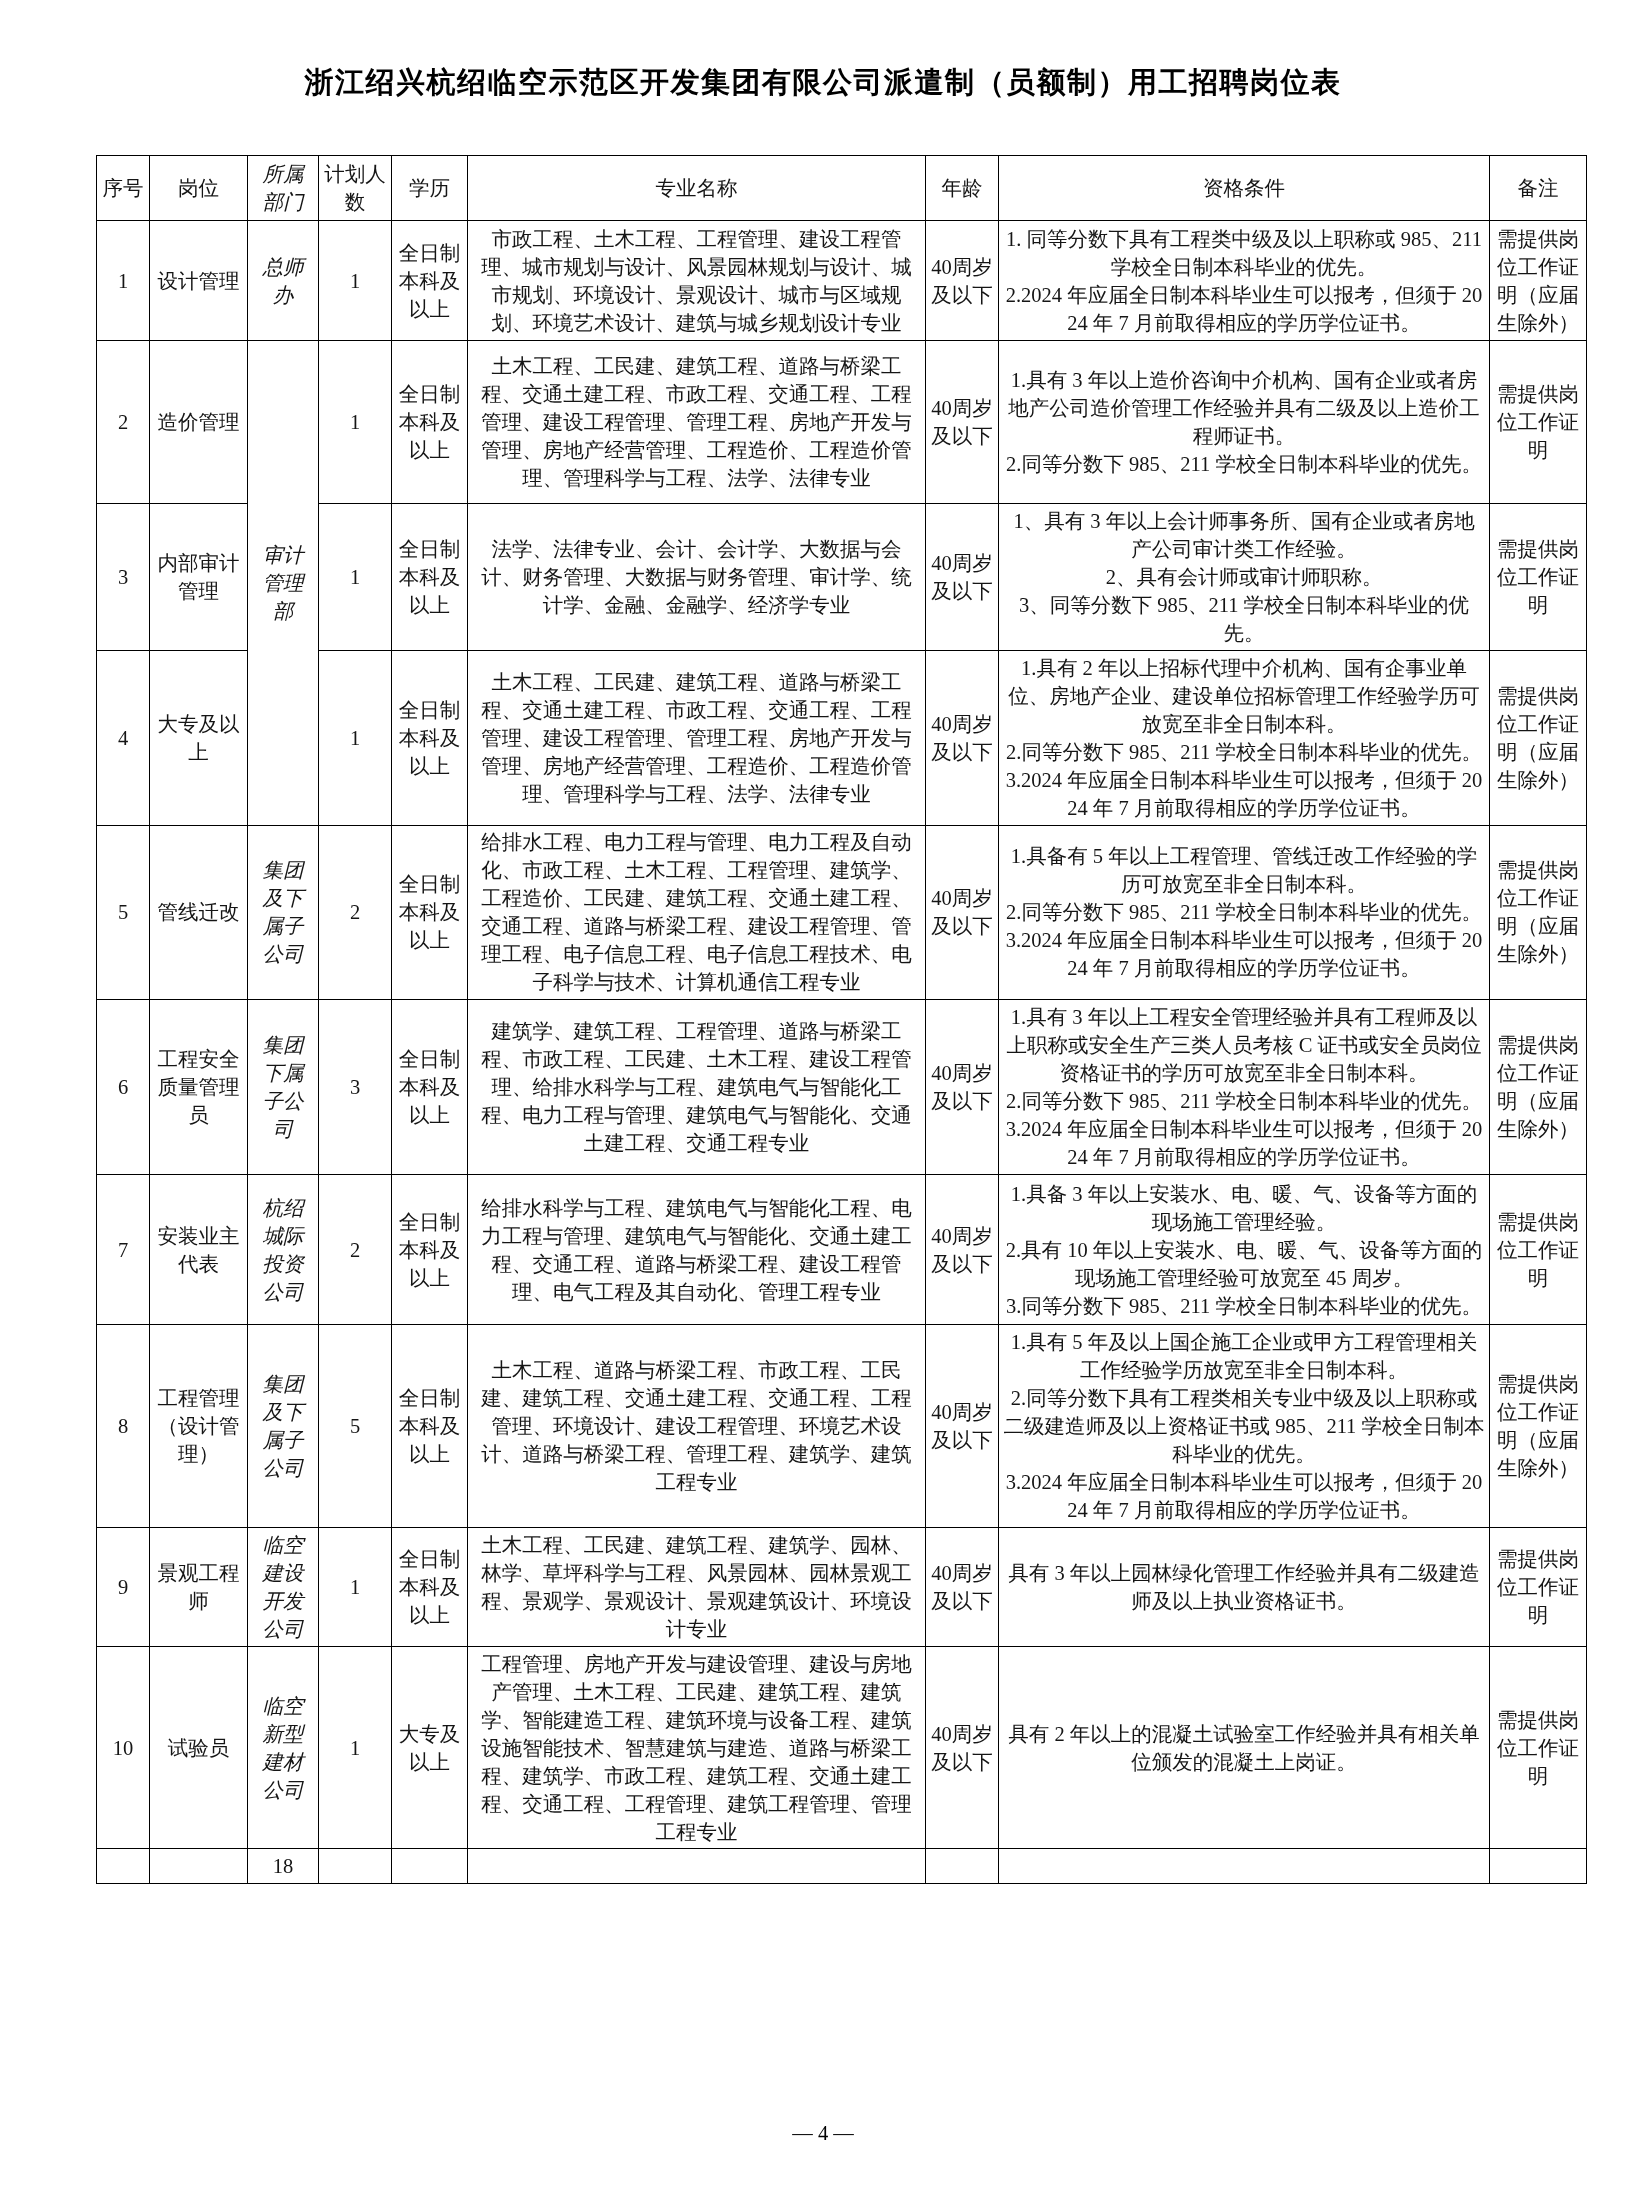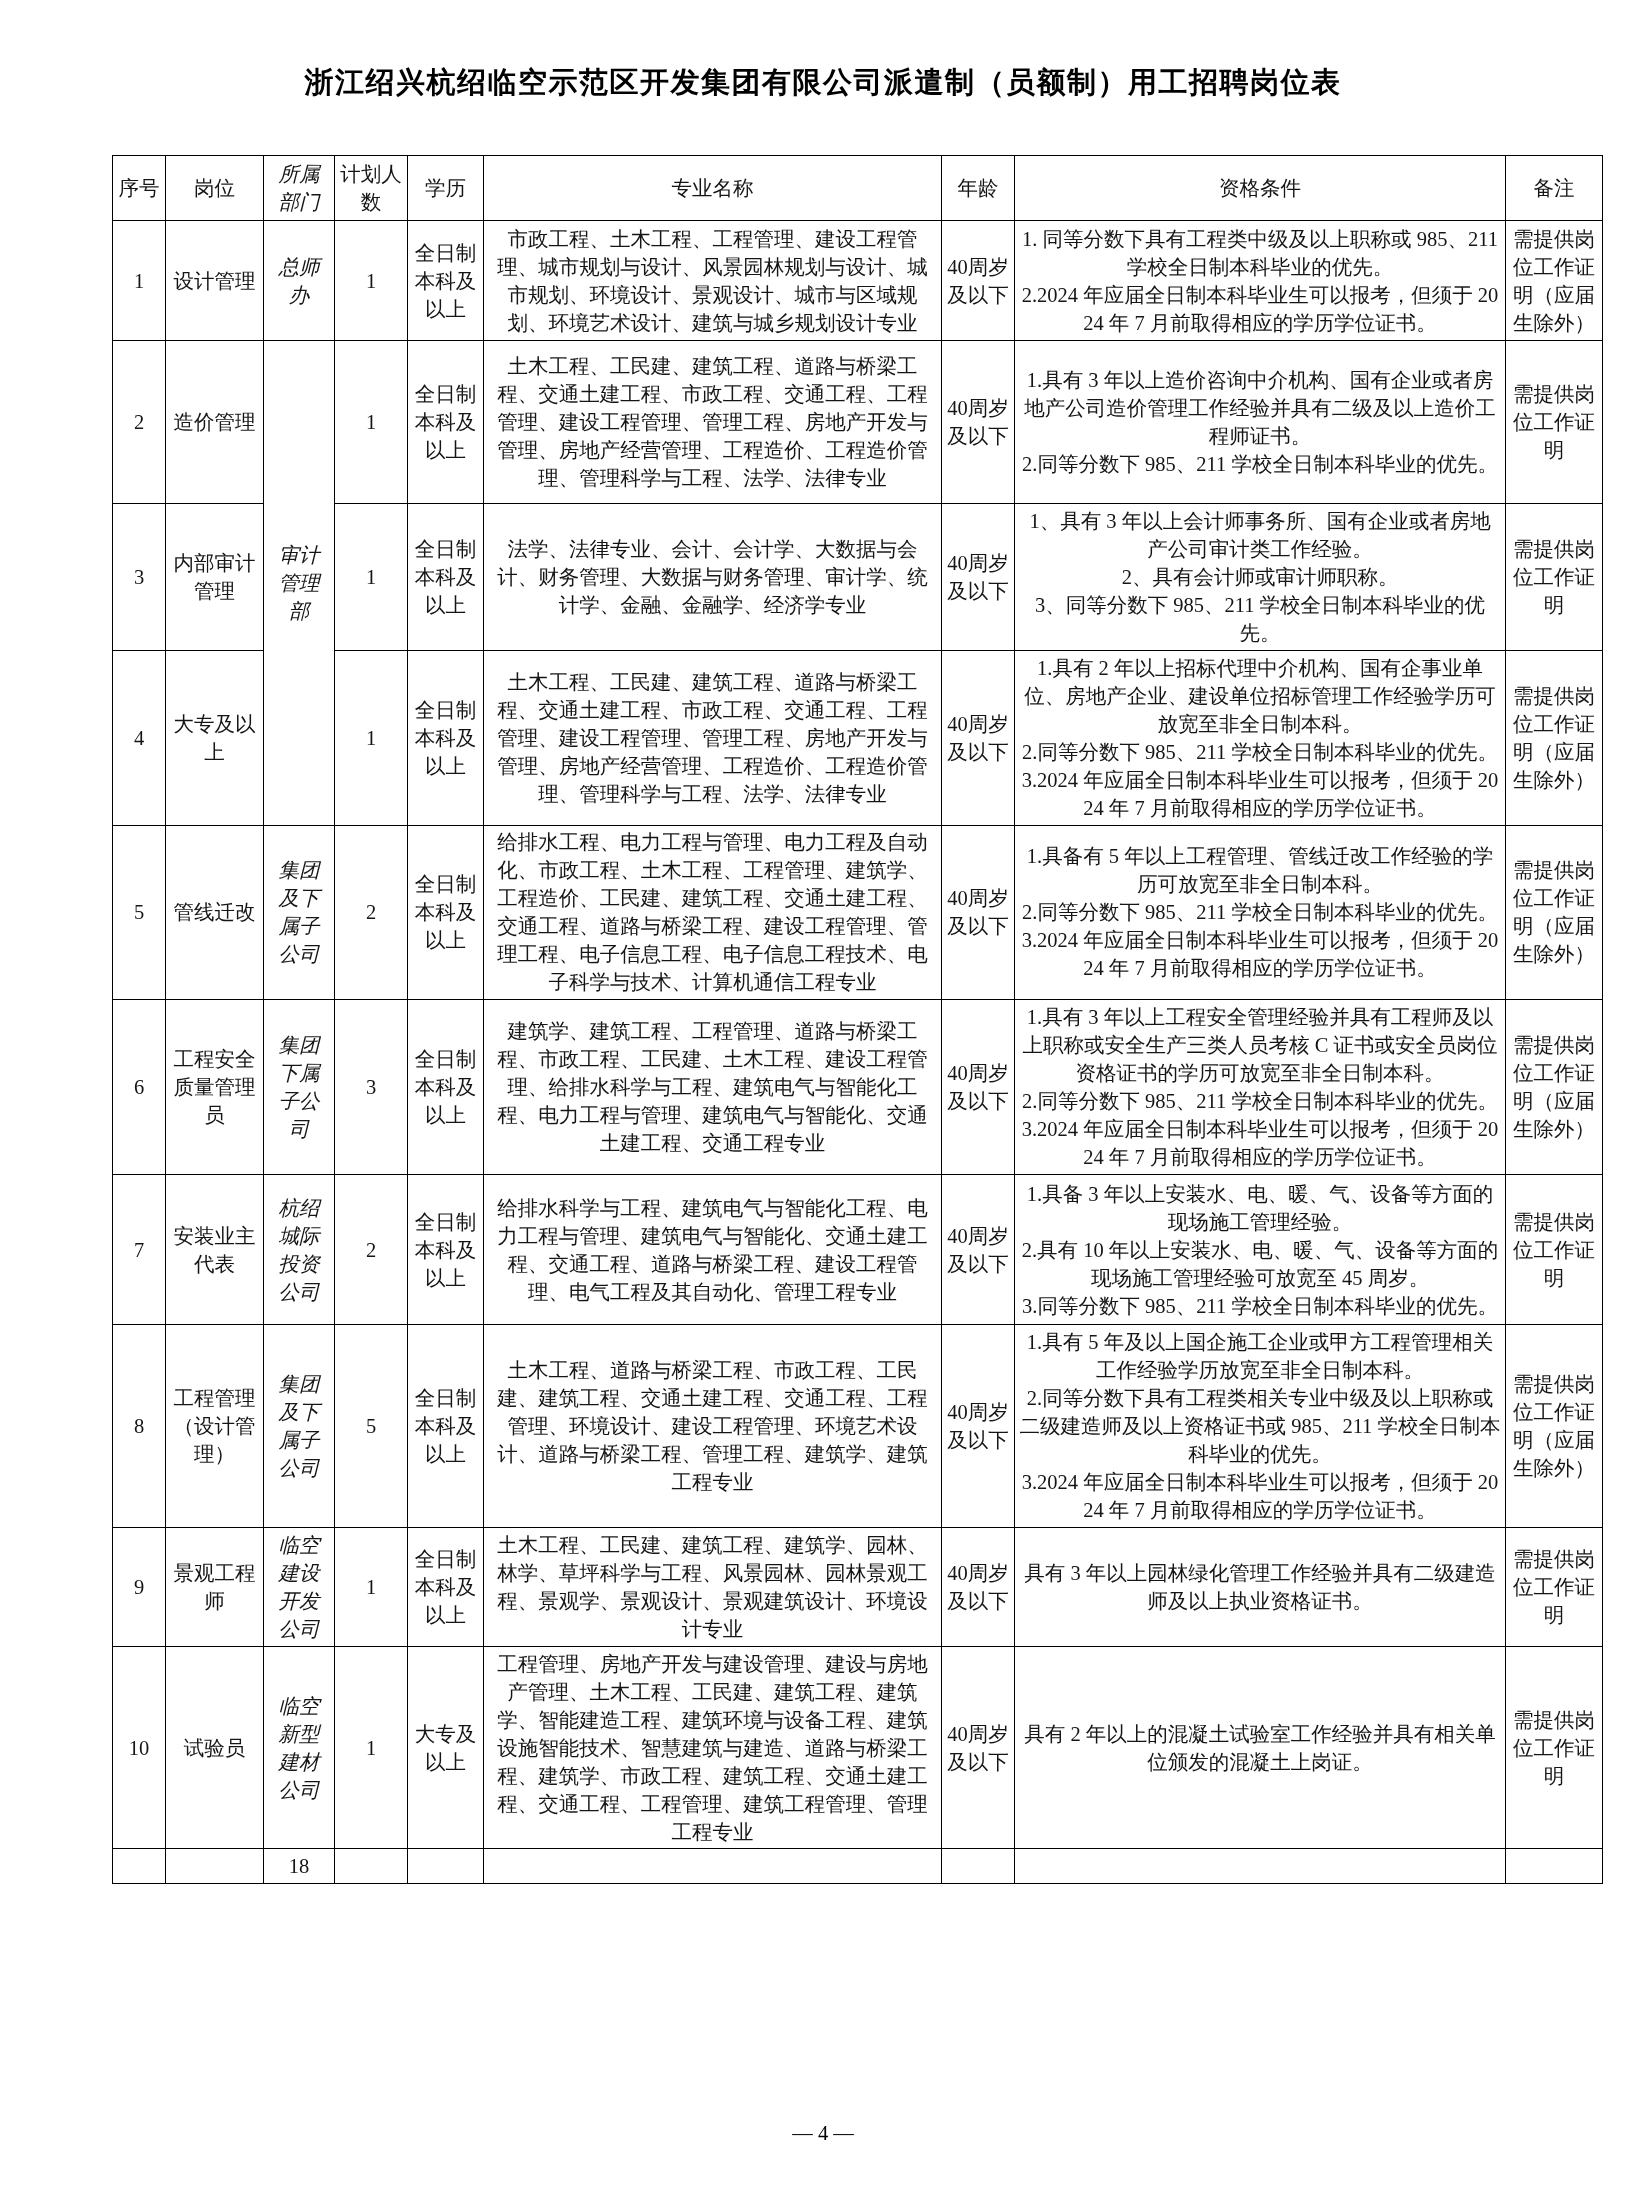--- a/index.html
+++ b/index.html
@@ -15,21 +15,21 @@
     position:absolute;
     top:63px;left:0;width:100%;
     text-align:center;
     font-size:29px;
     font-weight:bold;
     letter-spacing:1.5px;
     color:#000000;
   }
   table.job-table{
     position:absolute;
-    left:112px;top:155px;
+    left:96px;top:155px;
     width:1491px;
     border-collapse:collapse;
     table-layout:fixed;
     border:1.5px solid #000;
   }
   table.job-table td,table.job-table th{
     border-left:0.7px solid #000;
     border-right:0.7px solid #000;
     border-top:1.5px solid #000;
     border-bottom:1.5px solid #000;

